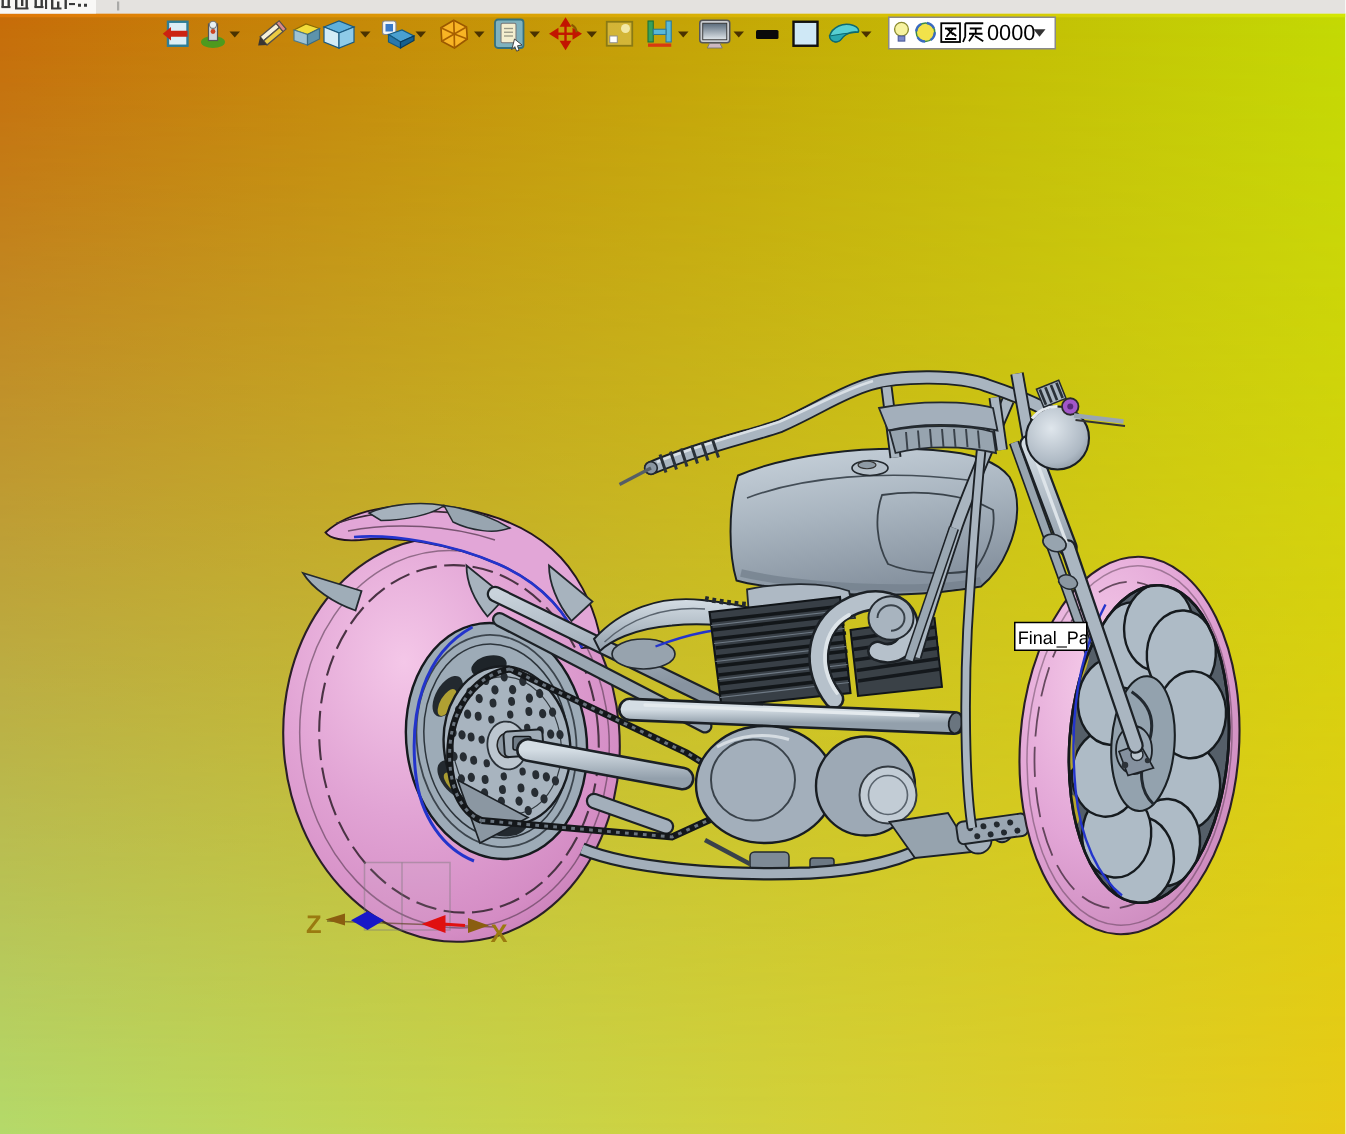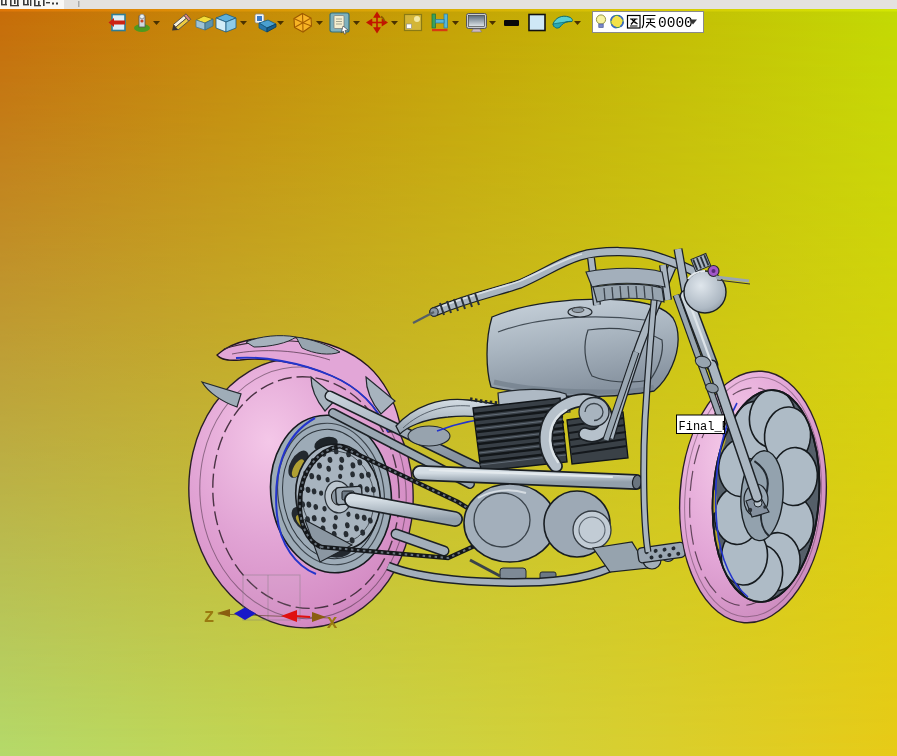--- a/index.html
+++ b/index.html
@@ -1,17 +1,17 @@
 <!DOCTYPE html>
 <html><head>
 <meta charset="utf-8">
 <style>
 html,body{margin:0;padding:0;width:897px;height:756px;overflow:hidden;background:#fff;
 font-family:"Liberation Sans",sans-serif;}
-#stage{position:relative;width:897px;height:540px;font-family:Liberation Mono, monospace;}
+#stage{position:relative;width:897px;height:540px;}
 svg{position:absolute;top:0;left:0;}
 </style>
 </head>
 <body>
 <div id="stage">
 <svg width="897" height="756" viewBox="0 0 897 756">
 <defs>
   <linearGradient id="gtop" x1="0" y1="0" x2="1" y2="0">
     <stop offset="0" stop-color="#c76b08"></stop>
     <stop offset="1" stop-color="#c3da04"></stop>

